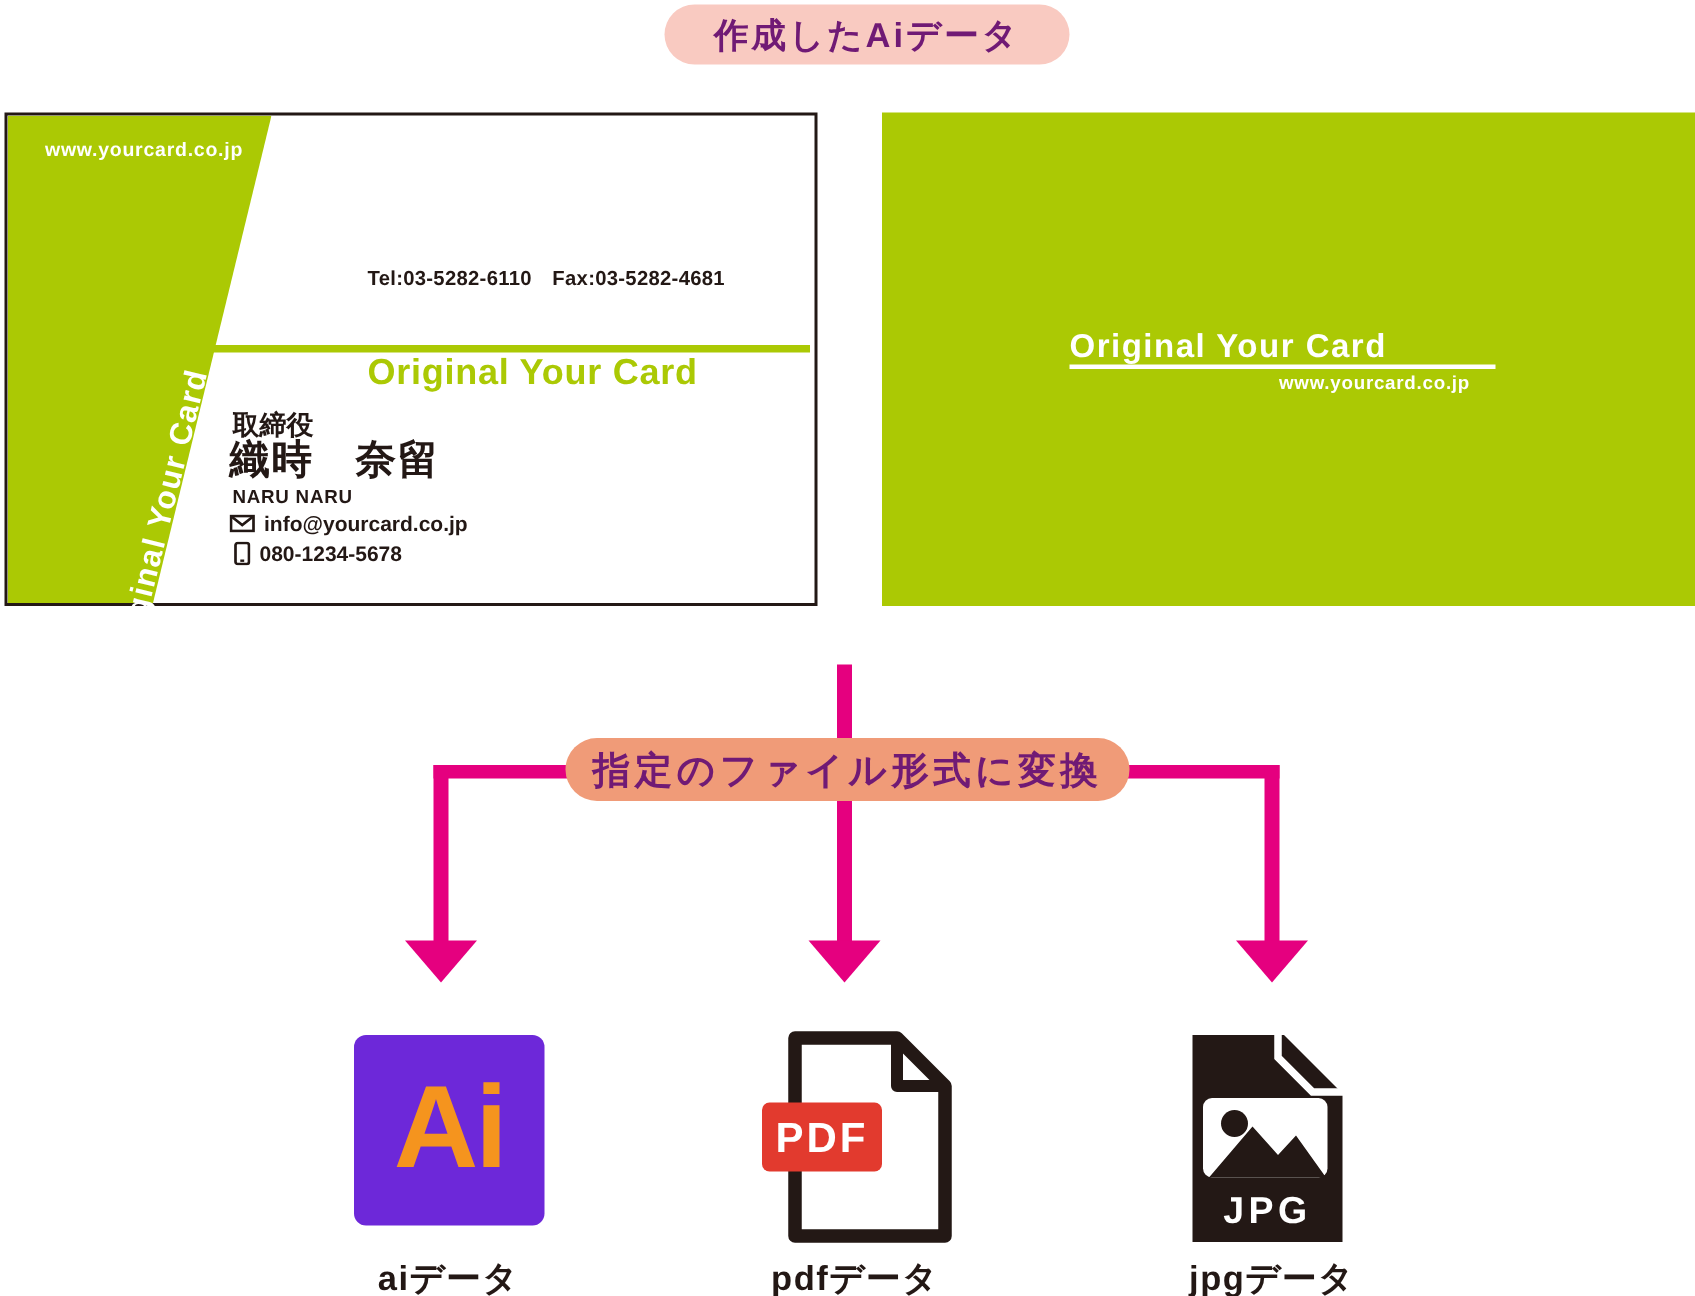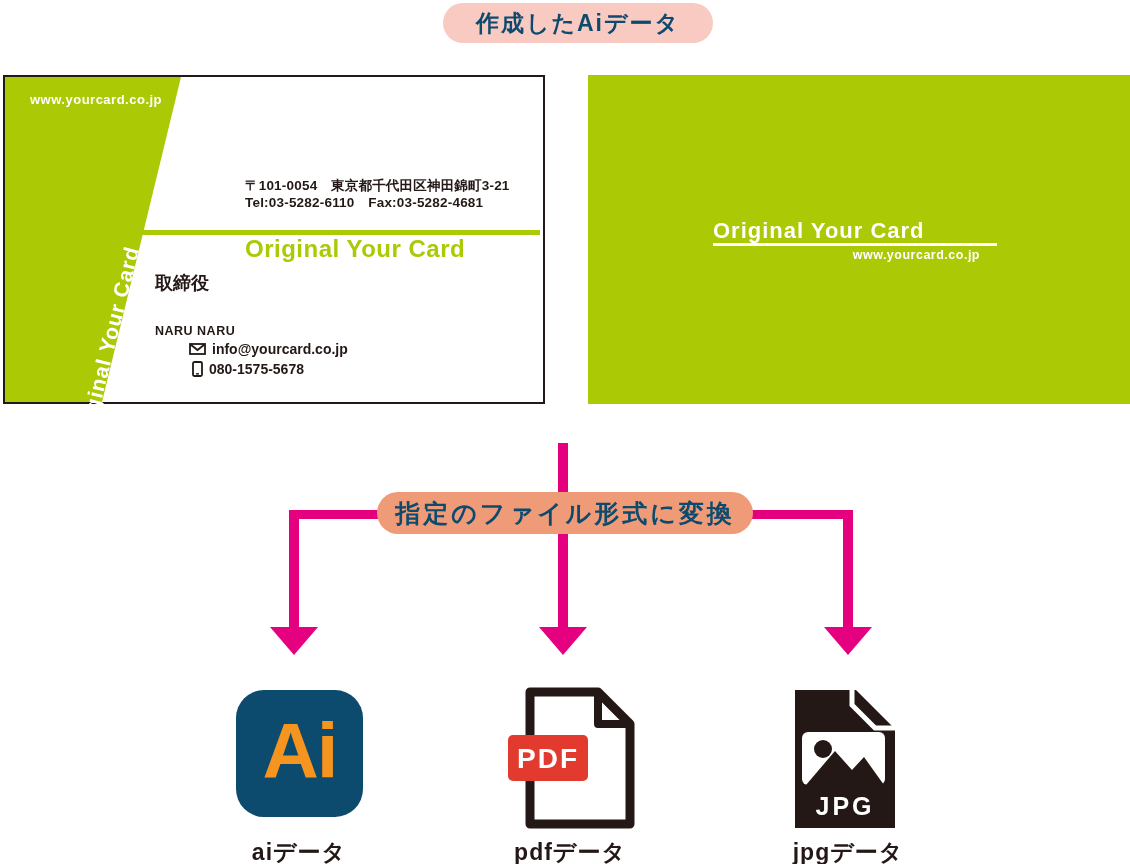--- a/index.html
+++ b/index.html
@@ -7,21 +7,21 @@
   body {
     font-family:"Liberation Sans","DejaVu Sans",sans-serif;
     width:1130px; height:864px; position:relative; overflow:hidden;
     color:#231815;
   }
   .abs { position:absolute; }
 
   
   .badge {
     position:absolute; display:flex; align-items:center; justify-content:center;
-    font-weight:bold; color:#0c4a6e; white-space:nowrap;
+    font-weight:bold; color:#701a75; white-space:nowrap;
   }
   .badge.title-badge {
     left:443px; top:3px; width:270px; height:40px; border-radius:20px;
     background:#f9cac1; font-size:23px; letter-spacing:2px; z-index:3;
   }
   .badge.convert-badge {
     left:377px; top:492px; width:376px; height:42px; border-radius:21px;
     background:#f09b78; font-size:25px; letter-spacing:3px; z-index:3;
   }
 
@@ -56,21 +56,21 @@
     font-size:24px; letter-spacing:0.5px; white-space:nowrap;
   }
   .cf-jobtitle { position:absolute; left:150px; top:194px; font-size:18px; font-weight:bold; }
   .cf-name {
     position:absolute; left:148px; top:211px; font-size:27px; font-weight:bold;
     letter-spacing:1px; white-space:nowrap;
   }
   .cf-roman { position:absolute; left:150px; top:247px; font-size:12.5px; font-weight:bold; letter-spacing:0.5px; }
   .cf-row {
     position:absolute; display:flex; align-items:center; gap:6px;
-    font-size:14px; font-weight:bold; white-space:nowrap;margin-left:36px;
+    font-size:14px; font-weight:bold; white-space:nowrap;
   }
   .cf-row.email { left:148px; top:264px; }
   .cf-row.mobile { left:151px; top:284px; }
   .cf-row svg { display:block; }
 
   
   .card-back {
     left:588px; top:75px; width:542px; height:329px; background:#abc904; z-index:2;
   }
   .cb-brand {
@@ -93,22 +93,22 @@
     position:absolute; width:0; height:0; z-index:1;
     border-left:24px solid transparent; border-right:24px solid transparent;
     border-top:28px solid #e5007f; top:627px;
   }
   .arrowhead.a-left { left:270px; }
   .arrowhead.a-center { left:539px; }
   .arrowhead.a-right { left:824px; }
 
   
   .ai-icon {
-    left:236px; top:690px; width:127px; height:127px; border-radius:28px;
-    background:#0c4a6e; display:flex; align-items:center; justify-content:center;
+    left:236px; top:690px; width:127px; height:127px; border-radius:8px;
+    background:#6d28d9; display:flex; align-items:center; justify-content:center;
   }
   .ai-icon span {
     color:#f5941e; font-weight:bold; font-size:78px; letter-spacing:-2px;
     line-height:1; transform:translateY(-3px);
   }
   .out-label {
     position:absolute; top:837px; width:180px; text-align:center;
     font-size:23px; font-weight:bold; letter-spacing:1px; color:#231815;
   }
   .out-label.l-ai { left:209px; }
@@ -121,40 +121,40 @@
 
 <div class="badge title-badge">
   <span>作成したAiデータ</span>
 </div>
 
 <div class="abs card-front">
   <div class="cf-green"></div>
   <div class="cf-url">www.yourcard.co.jp</div>
   <div class="cf-side-brand">Original Your Card</div>
   <div class="cf-address">
-    <div>〒101-0054　東京都千代田区神田錦町3-21</div>
     <div>Tel:03-5282-6110　Fax:03-5282-4681</div>
   </div>
   <div class="cf-rule"></div>
   <div class="cf-brand">Original Your Card</div>
   <div class="cf-jobtitle">取締役</div>
+  <div class="cf-name">織時　奈留</div>
   <div class="cf-roman">NARU NARU</div>
   <div class="cf-row email">
     <svg width="17" height="12" viewBox="0 0 17 12">
       <rect x="1" y="1" width="15" height="10" fill="none" stroke="#231815" stroke-width="1.8"></rect>
       <path d="M1.5,1.5 L8.5,7 L15.5,1.5" fill="none" stroke="#231815" stroke-width="1.8"></path>
     </svg>
     <span>info@yourcard.co.jp</span>
   </div>
   <div class="cf-row mobile">
     <svg width="11" height="16" viewBox="0 0 11 16">
       <rect x="1" y="1" width="9" height="14" rx="1.5" fill="none" stroke="#231815" stroke-width="1.8"></rect>
       <rect x="4.2" y="12" width="2.6" height="1.6" fill="#231815"></rect>
     </svg>
-    <span>080-1575-5678</span>
+    <span>080-1234-5678</span>
   </div>
 </div>
 
 <div class="abs card-back">
   <div class="cb-brand">Original Your Card</div>
   <div class="cb-rule"></div>
   <div class="cb-url">www.yourcard.co.jp</div>
 </div>
 
 <div class="flow v-center"></div>

